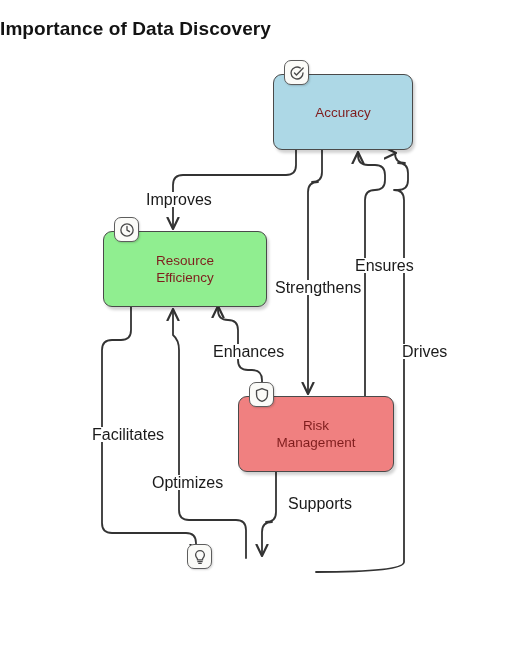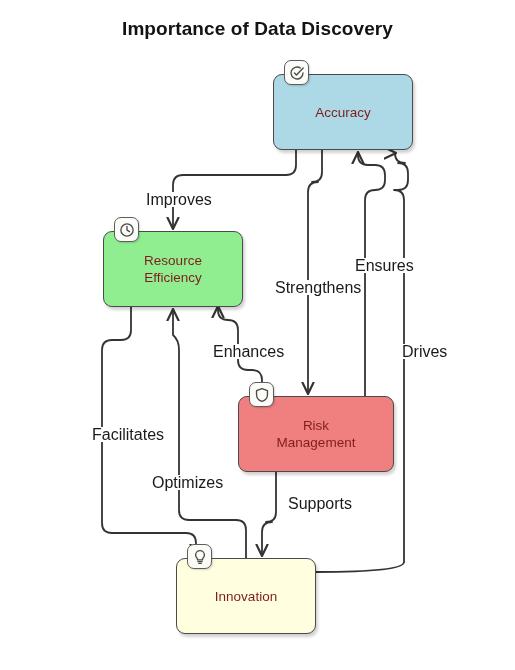--- a/index.html
+++ b/index.html
@@ -18,21 +18,20 @@
     position: relative;
     width: 515px;
     height: 670px;
     background: #ffffff;
   }
   #diagram-title {
     position: absolute;
     left: 0;
     top: 18px;
     width: 515px;
-    text-align: center;
     font-size: 19px;
     font-weight: bold;
     color: #131313;
     font-family: "Liberation Sans", sans-serif;
     letter-spacing: 0.1px;
   }
   svg#edges {
     position: absolute;
     left: 0;
     top: 0;
@@ -133,21 +132,21 @@
   <div class="node" style="left:273px; top:74px; width:140px; height:76px; background:#ADD8E6;">
     <span class="node-label">Accuracy</span>
   </div>
   <div class="node-badge" style="left:284px; top:60px;">
     <svg width="16" height="16" viewBox="0 0 24 24">
       <path d="M21 12a9 9 0 1 1-4.2-7.6" fill="none" stroke="#4a4a4a" stroke-width="2" stroke-linecap="round"></path>
       <path d="M8.2 12.1 L11.2 15.1 L21.3 4.6" fill="none" stroke="#4a4a4a" stroke-width="2" stroke-linecap="round" stroke-linejoin="round"></path>
     </svg>
   </div>
 
-  <div class="node" style="left:103px; top:231px; width:140px; height:76px; background:#90EE90;">
+  <div class="node" style="left:103px; top:231px; width:164px; height:76px; background:#90EE90;">
     <span class="node-label">
       <span>Resource</span><br>
       <span>Efficiency</span>
     </span>
   </div>
   <div class="node-badge" style="left:114px; top:217px;">
     <svg width="16" height="16" viewBox="0 0 24 24">
       <circle cx="12" cy="12" r="9.2" fill="none" stroke="#4a4a4a" stroke-width="2"></circle>
       <path d="M12 6.8 L12 12.2 L15.8 14.4" fill="none" stroke="#4a4a4a" stroke-width="2" stroke-linecap="round" stroke-linejoin="round"></path>
     </svg>
@@ -159,23 +158,20 @@
       <span>Management</span>
     </span>
   </div>
   <div class="node-badge" style="left:249px; top:382px;">
     <svg width="16" height="16" viewBox="0 0 24 24">
       <path d="M12 2.3 L20.2 5.6 L20.2 11.4 C20.2 16.6 16.6 20.4 12 21.7
                C7.4 20.4 3.8 16.6 3.8 11.4 L3.8 5.6 Z" fill="none" stroke="#4a4a4a" stroke-width="2" stroke-linejoin="round"></path>
     </svg>
   </div>
 
-  <div class="node" style="left:176px; top:558px; width:140px; height:76px; background:#FFFFE0;">
-    <span class="node-label">Innovation</span>
-  </div>
   <div class="node-badge" style="left:187px; top:544px;">
     <svg width="16" height="16" viewBox="0 0 24 24">
       <path d="M12 2.4 C8.3 2.4 5.4 5.3 5.4 9 C5.4 11.5 6.8 13.2 8.2 14.9
                L8.2 16.4 L15.8 16.4 L15.8 14.9 C17.2 13.2 18.6 11.5 18.6 9
                C18.6 5.3 15.7 2.4 12 2.4 Z" fill="none" stroke="#4a4a4a" stroke-width="2" stroke-linejoin="round"></path>
       <path d="M8.8 19.0 L15.2 19.0" fill="none" stroke="#4a4a4a" stroke-width="2" stroke-linecap="round"></path>
       <path d="M10.2 21.6 L13.8 21.6" fill="none" stroke="#4a4a4a" stroke-width="2" stroke-linecap="round"></path>
     </svg>
   </div>
 

